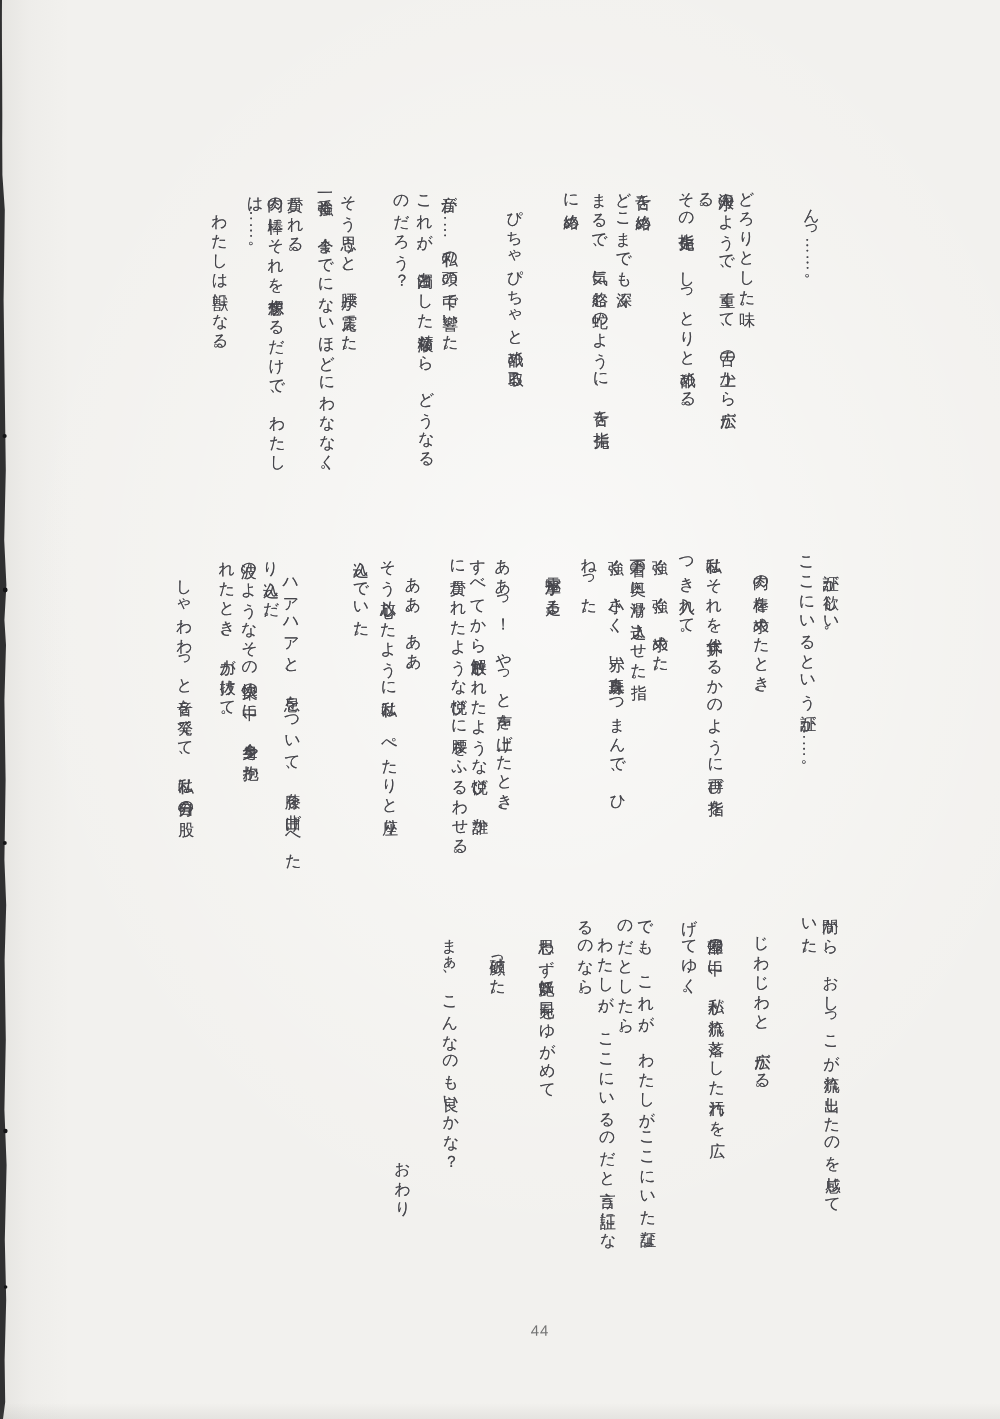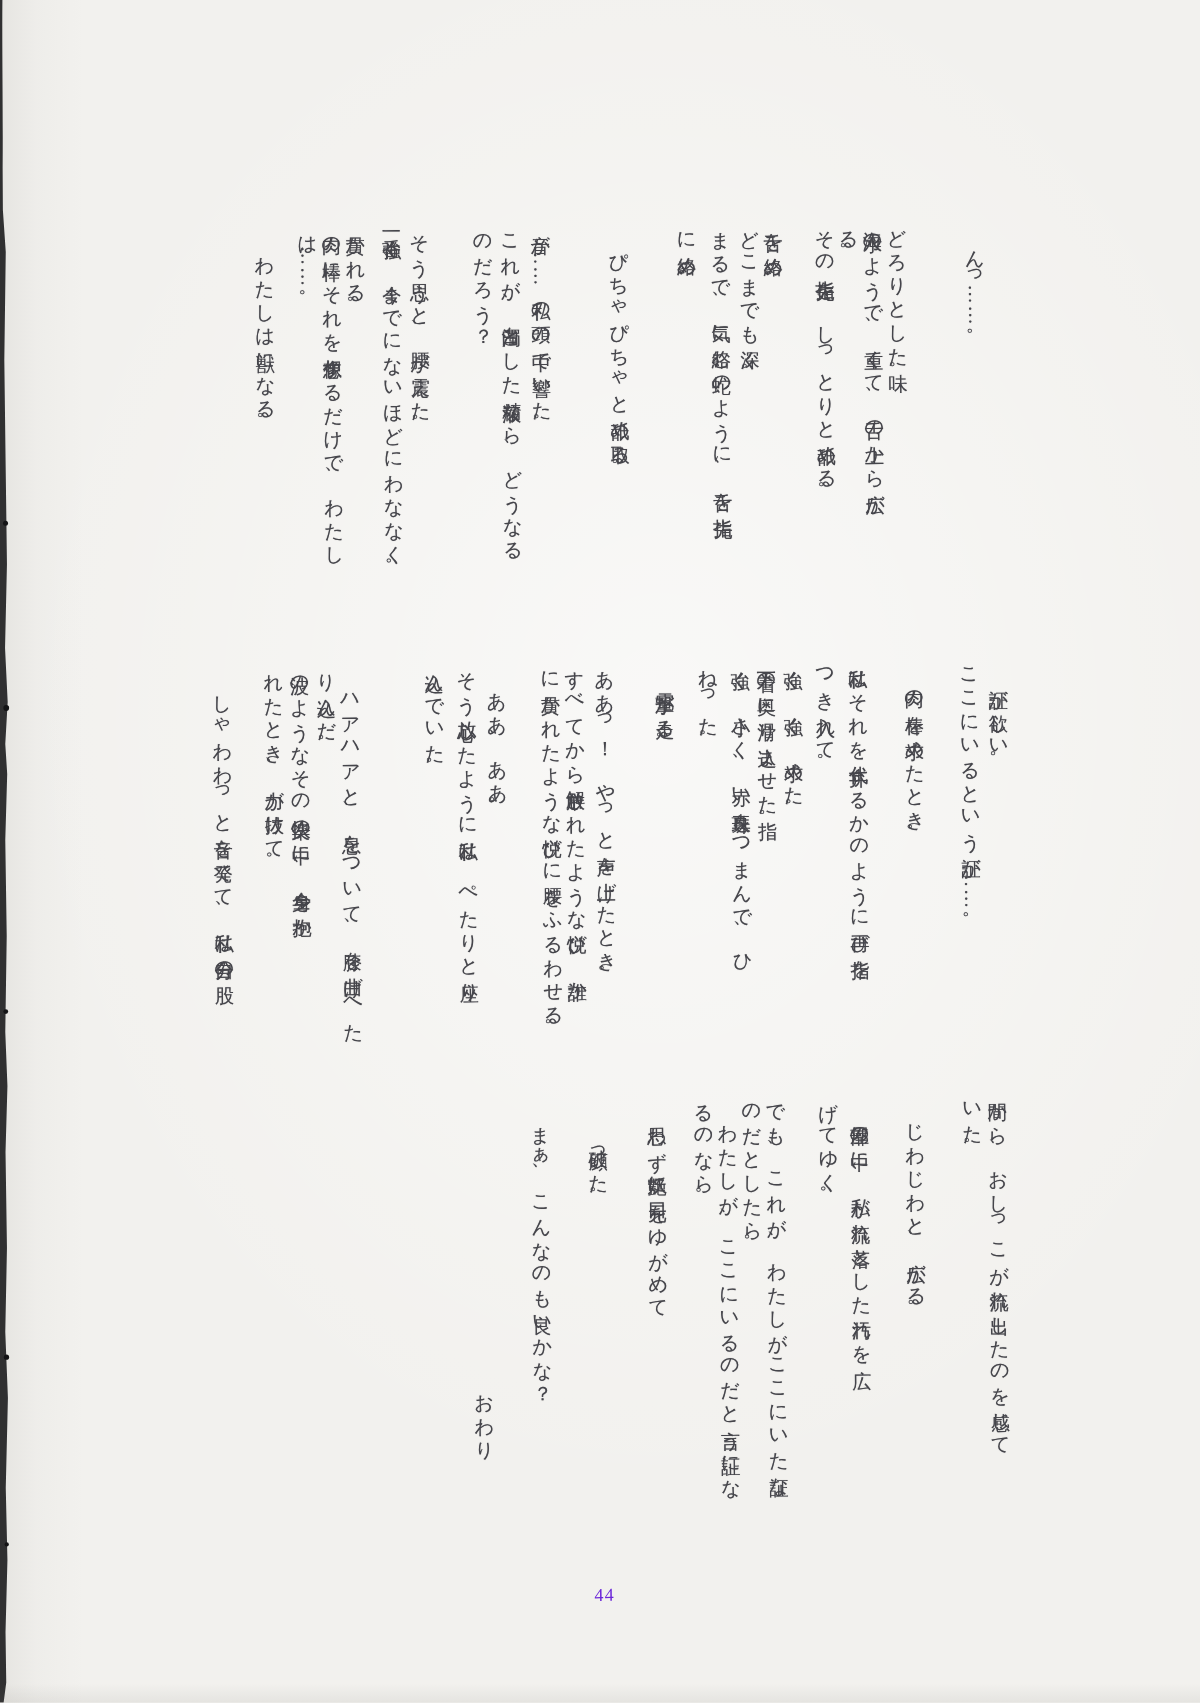--- a/index.html
+++ b/index.html
@@ -28,27 +28,27 @@
     color: #45454b;
     font-size: 16px;
     line-height: 17px;
     letter-spacing: 1.4px;
     text-shadow: 0 0 0.6px rgba(69,69,75,0.55);
     white-space: nowrap;
   }
   .col { margin-right: 3px; }
   .page-number {
     position: absolute;
-    left: 478px; top: 1322px;
+    left: 514px; top: 1322px;
     width: 40px;
     text-align: center;
     font-size: 15px;
     letter-spacing: 1px;
-    color: #6d28d9;
-    font-family: Liberation Serif, serif;
+    color: #737373;
+    font-family: Liberation Sans, sans-serif;
   }
   .edge-artifact {
     position: absolute;
     left: 0; top: 0; height: 1419px; width: 12px;
     pointer-events: none;
   }
   .corner-shade {
     position: absolute;
     left: 0; bottom: 0; width: 1000px; height: 16px;
     background: linear-gradient(0deg, rgba(110,108,102,0.10), rgba(110,108,102,0));

